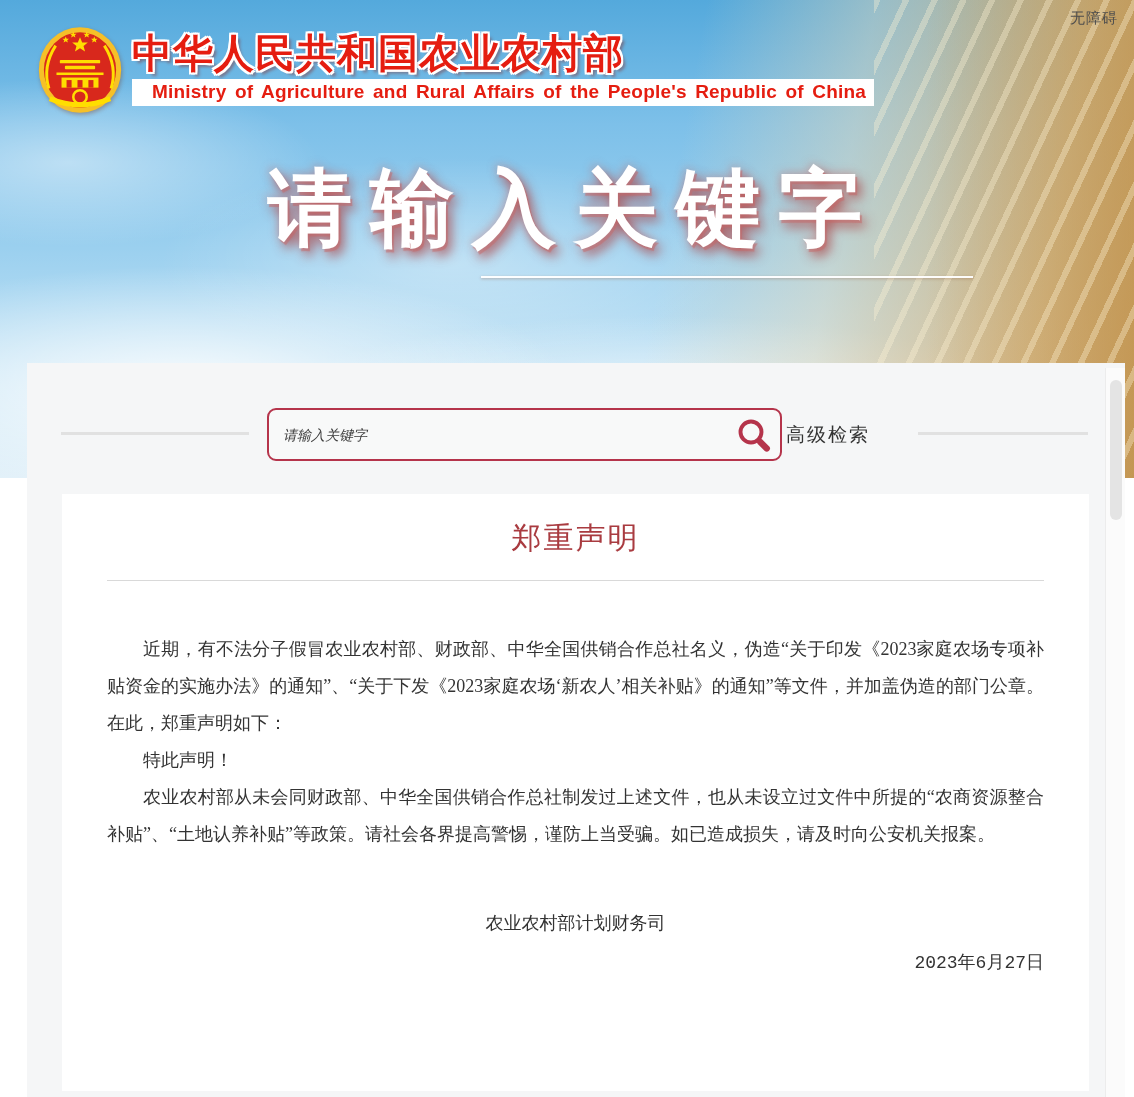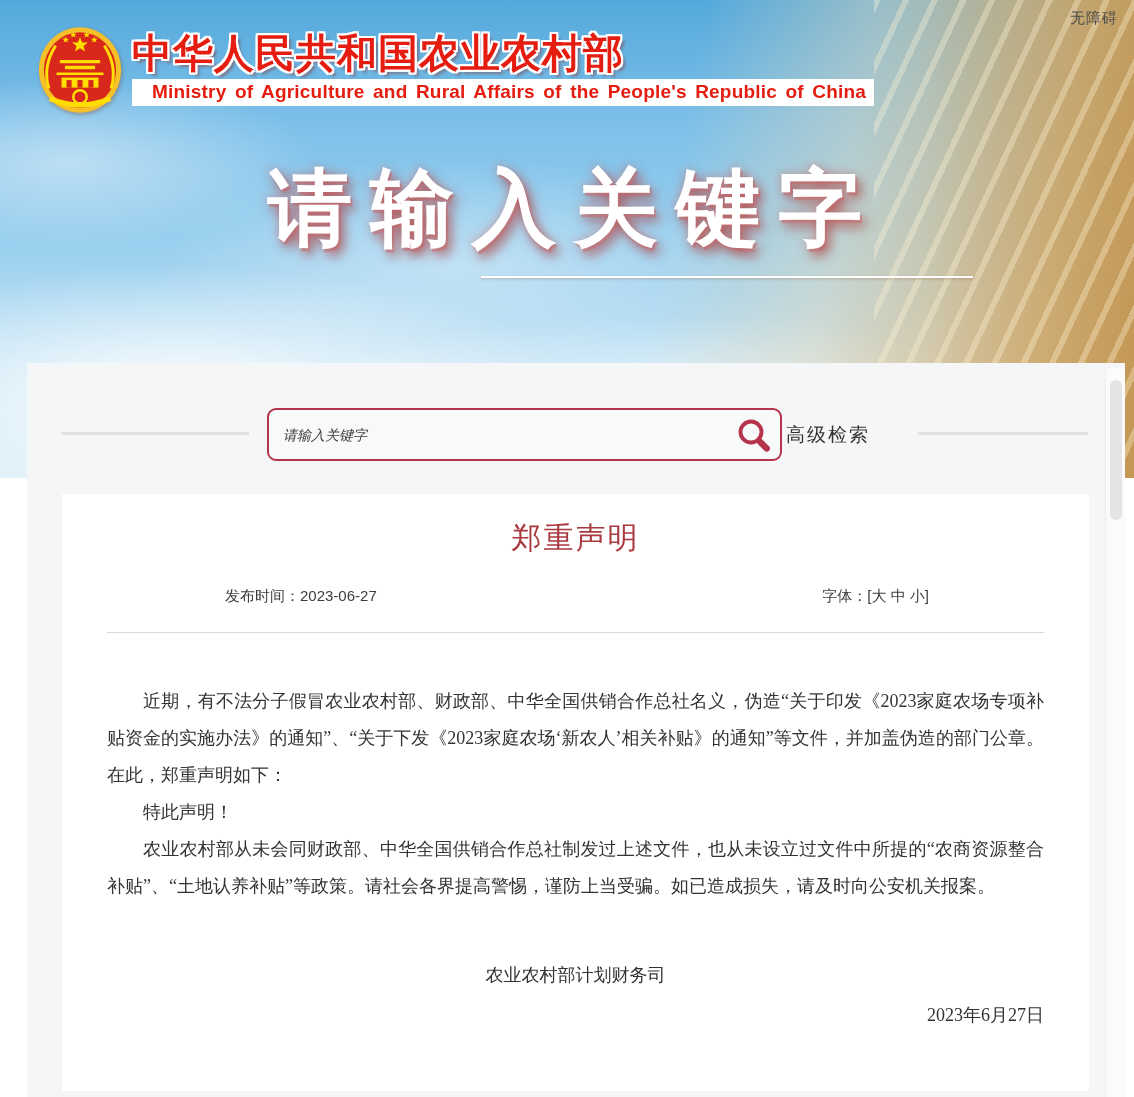--- a/index.html
+++ b/index.html
@@ -66,21 +66,21 @@
     padding:0 160px 0 163px; font-size:15px; color:#3d3d3d; }
   .meta-right .font-opts { cursor:pointer; }
   .divider { margin:26px 45px 0; border:none; border-top:1px solid #d9d9d9; height:0; }
 
   .article-body { margin-top:50px; padding:0 45px; font-size:18px; line-height:37px; color:#333;
     font-family:"Liberation Serif","DejaVu Serif",serif; text-align:justify; }
   .article-body p { text-indent:2em; }
   .signature { margin-top:52px; text-align:center; font-size:18px; line-height:37px; color:#333;
     font-family:"Liberation Serif","DejaVu Serif",serif; }
   .sig-date { margin-top:3px; text-align:right; font-size:18px; line-height:37px; color:#333;
-    font-family:Liberation Serif, serif; }
+    font-family:Liberation Mono, monospace; }
 </style>
 </head>
 <body>
 
 <div class="page">
 
   <div class="banner">
     <div class="wheat-streaks"></div>
 
     <a class="accessibility">无障碍</a>
@@ -132,28 +132,20 @@
           <line x1="16" y1="16.5" x2="20.5" y2="21" stroke="#b5344b" stroke-width="4.2" stroke-linecap="round"></line>
         </svg>
       </button>
     </div>
 
     <a class="advanced">高级检索</a>
 
     <div class="card">
       <h1 class="article-title">郑重声明</h1>
 
-      <div class="meta-row">
-        <div class="meta-left">
-          <span>发布时间：</span><span>2023-06-27</span>
-        </div>
-        <div class="meta-right">
-          <span>字体：</span><span class="font-opts">[大 中 小]</span>
-        </div>
-      </div>
 
       <hr class="divider">
 
       <div class="article-body">
         <p>近期，有不法分子假冒农业农村部、财政部、中华全国供销合作总社名义，伪造“关于印发《2023家庭农场专项补贴资金的实施办法》的通知”、“关于下发《2023家庭农场‘新农人’相关补贴》的通知”等文件，并加盖伪造的部门公章。在此，郑重声明如下：</p>
         <p>特此声明！</p>
         <p>农业农村部从未会同财政部、中华全国供销合作总社制发过上述文件，也从未设立过文件中所提的“农商资源整合补贴”、“土地认养补贴”等政策。请社会各界提高警惕，谨防上当受骗。如已造成损失，请及时向公安机关报案。</p>
         <div class="signature">农业农村部计划财务司</div>
         <div class="sig-date">2023年6月27日</div>
       </div>

